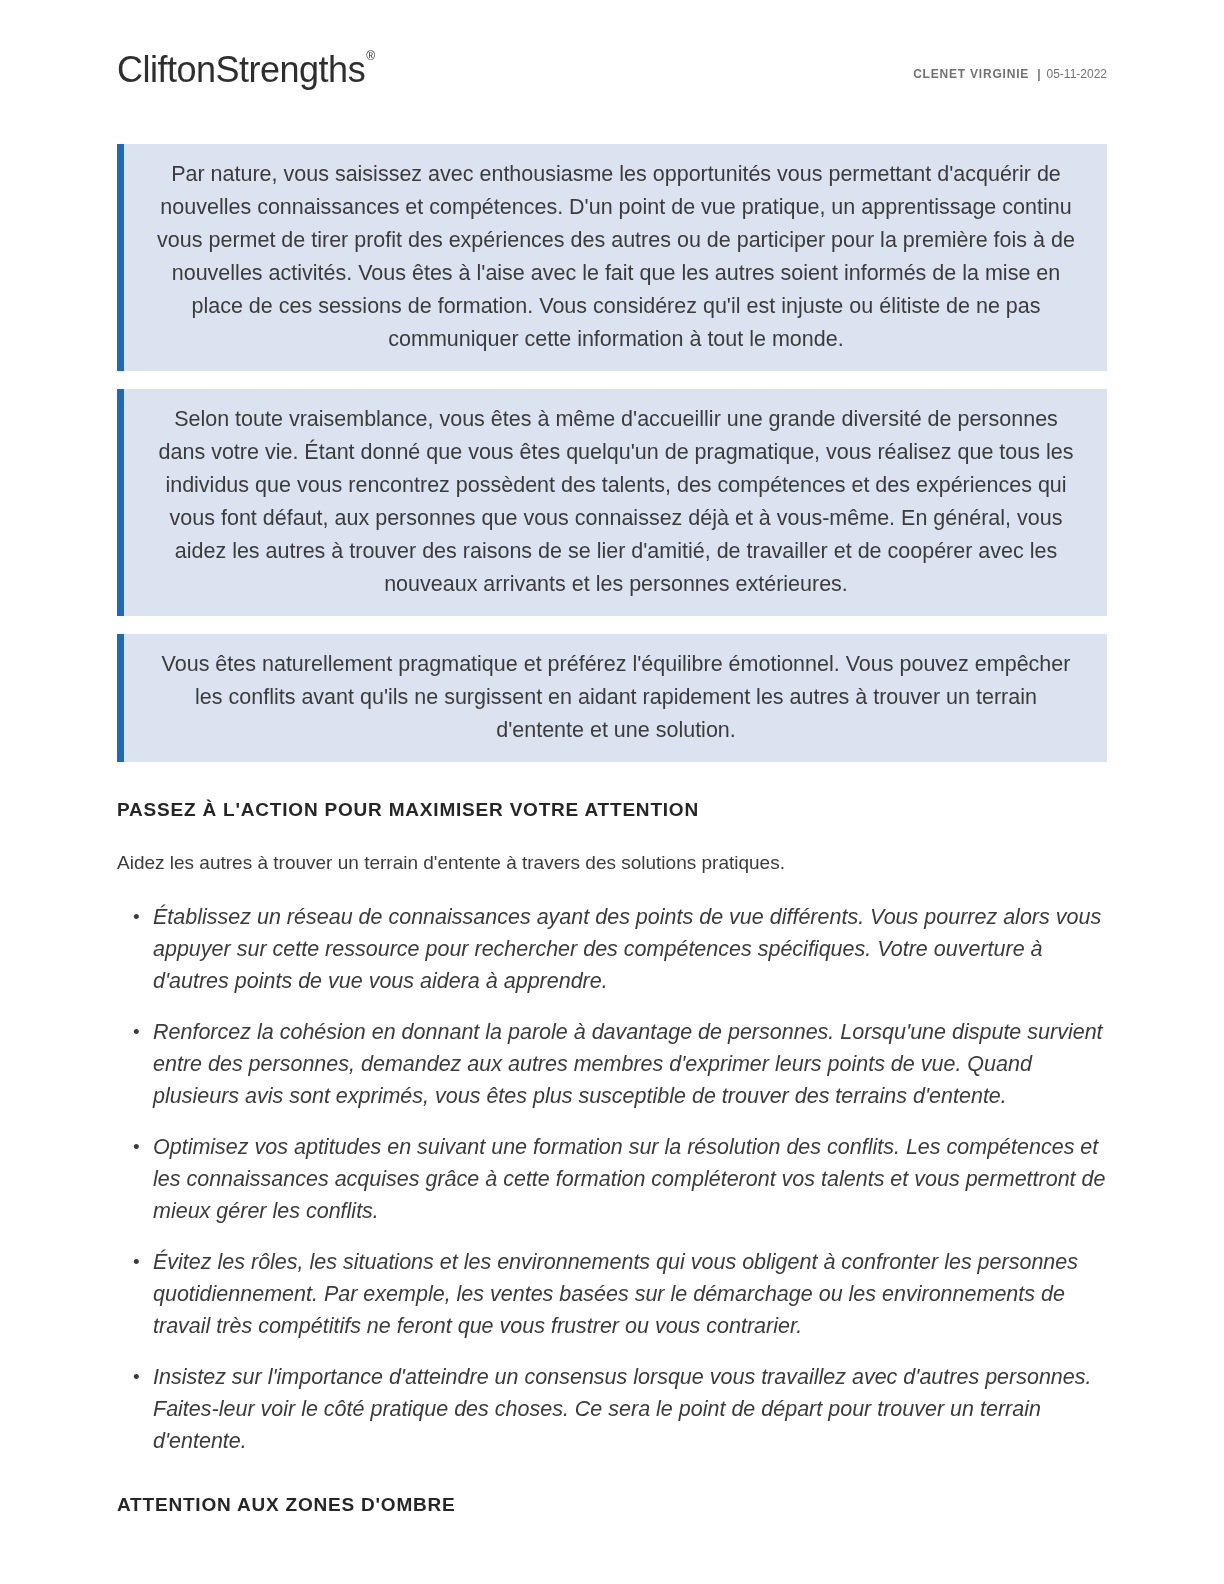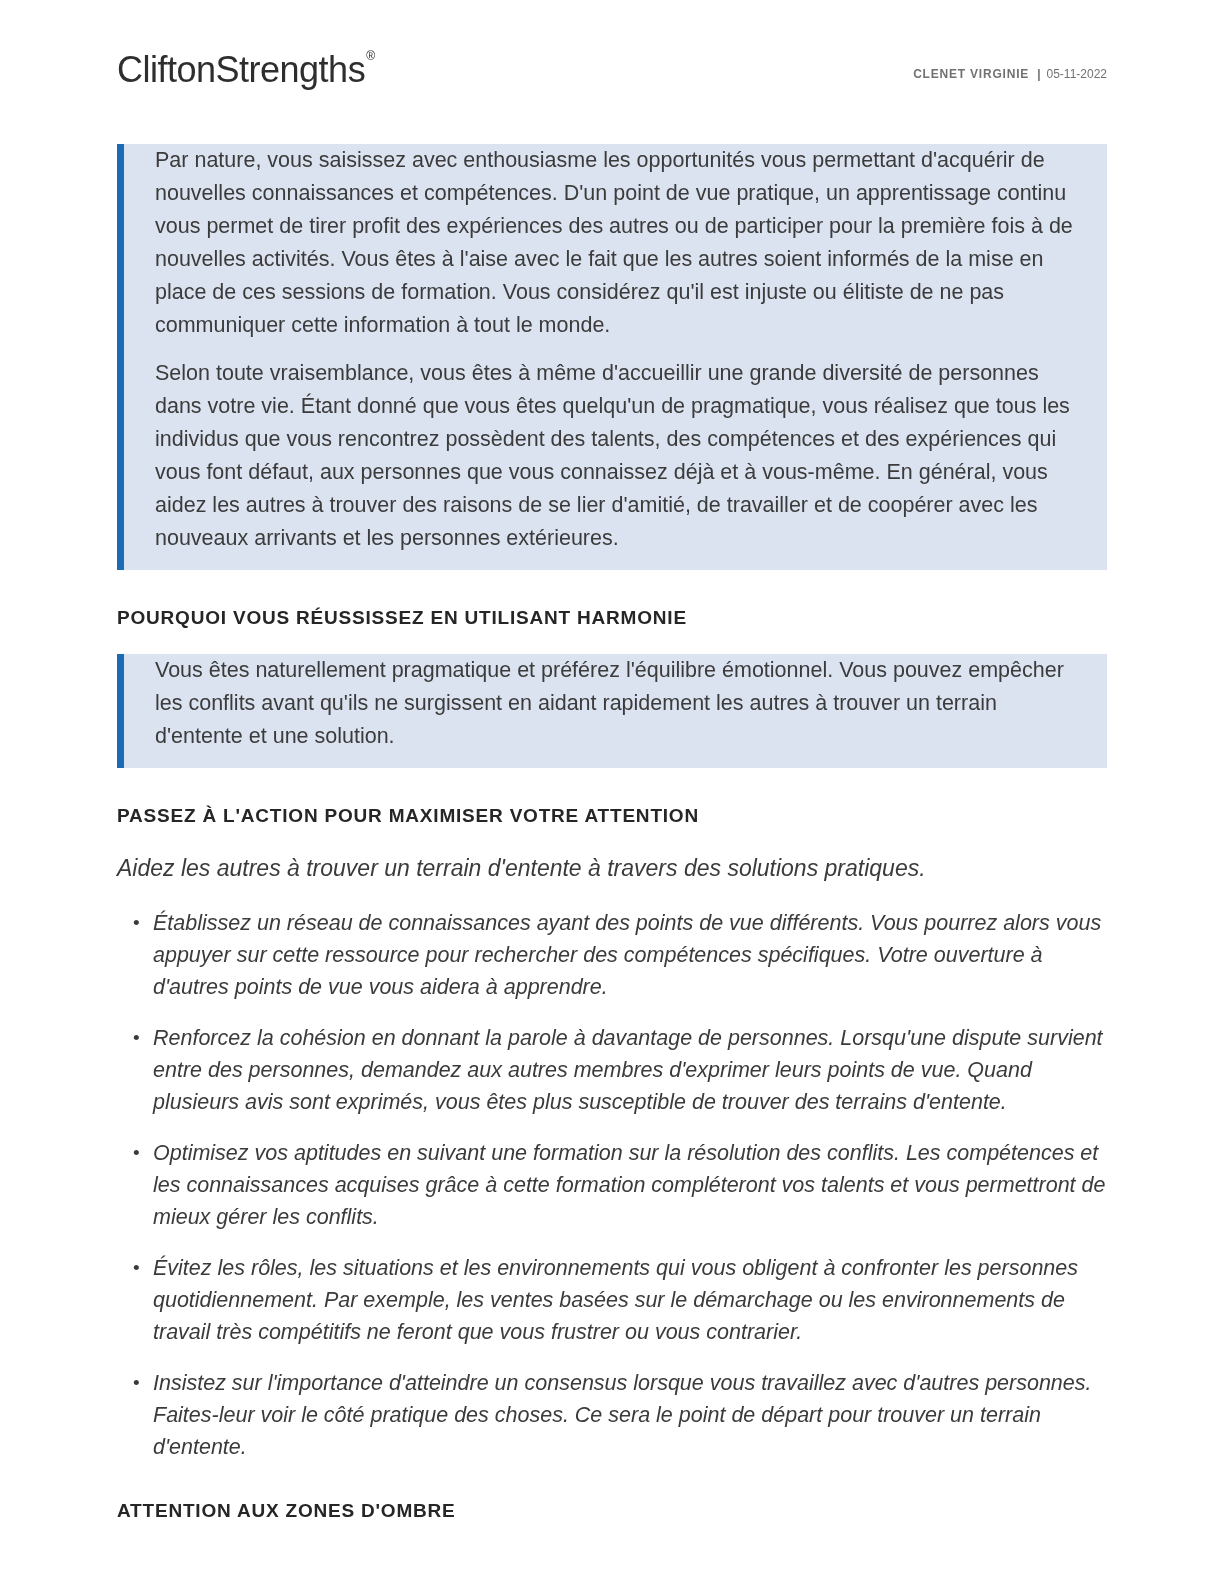--- a/index.html
+++ b/index.html
@@ -50,38 +50,38 @@
     color: var(--meta-gray);
     padding-bottom: 7px;
     white-space: nowrap;
   }
   .hdr-right .person { font-weight: 700; letter-spacing: 0.8px; }
   .hdr-right .sep { font-weight: 700; margin: 0 6px 0 8px; }
   
   .quote-block {
     background: var(--quote-bg);
     border-left: 7px solid var(--accent-blue);
-    padding: 0 30px 15px 31px;
-    margin-bottom: 0;
+    padding: 14px 30px 15px 31px;
+    margin-bottom: 18px;
     font-size: 21.5px;
     line-height: 33px;
     color: var(--text);
+    text-align: center;
   }
   
   h2.sec-heading {
     font-size: 19px;
     font-weight: 700;
     letter-spacing: 0.8px;
     color: var(--heading);
     margin: 37px 0 24px 0;
     line-height: 1.2;
   }
   .intro-italic {
-    font-style: italic;
-    font-size: 23px;
+    font-size: 19px;
     line-height: 33px;
     color: var(--text);
     margin: 0 0 8px 0;
   }
   ul.action-list {
     list-style: none;
     margin: 22px 0 0 0;
   }
   ul.action-list li {
     display: flex;
@@ -118,21 +118,20 @@
   <main>
 
     <div class="quote-block">
       <p>Par nature, vous saisissez avec enthousiasme les opportunités vous permettant d'acquérir de nouvelles connaissances et compétences. D'un point de vue pratique, un apprentissage continu vous permet de tirer profit des expériences des autres ou de participer pour la première fois à de nouvelles activités. Vous êtes à l'aise avec le fait que les autres soient informés de la mise en place de ces sessions de formation. Vous considérez qu'il est injuste ou élitiste de ne pas communiquer cette information à tout le monde.</p>
     </div>
 
     <div class="quote-block">
       <p>Selon toute vraisemblance, vous êtes à même d'accueillir une grande diversité de personnes dans votre vie. Étant donné que vous êtes quelqu'un de pragmatique, vous réalisez que tous les individus que vous rencontrez possèdent des talents, des compétences et des expériences qui vous font défaut, aux personnes que vous connaissez déjà et à vous-même. En général, vous aidez les autres à trouver des raisons de se lier d'amitié, de travailler et de coopérer avec les nouveaux arrivants et les personnes extérieures.</p>
     </div>
 
-    <h2 class="sec-heading">POURQUOI VOUS RÉUSSISSEZ EN UTILISANT HARMONIE</h2>
 
     <div class="quote-block">
       <p>Vous êtes naturellement pragmatique et préférez l'équilibre émotionnel. Vous pouvez empêcher les conflits avant qu'ils ne surgissent en aidant rapidement les autres à trouver un terrain d'entente et une solution.</p>
     </div>
 
     <h2 class="sec-heading">PASSEZ À L'ACTION POUR MAXIMISER VOTRE ATTENTION</h2>
 
     <p class="intro-italic">Aidez les autres à trouver un terrain d'entente à travers des solutions pratiques.</p>
 
     <ul class="action-list">

